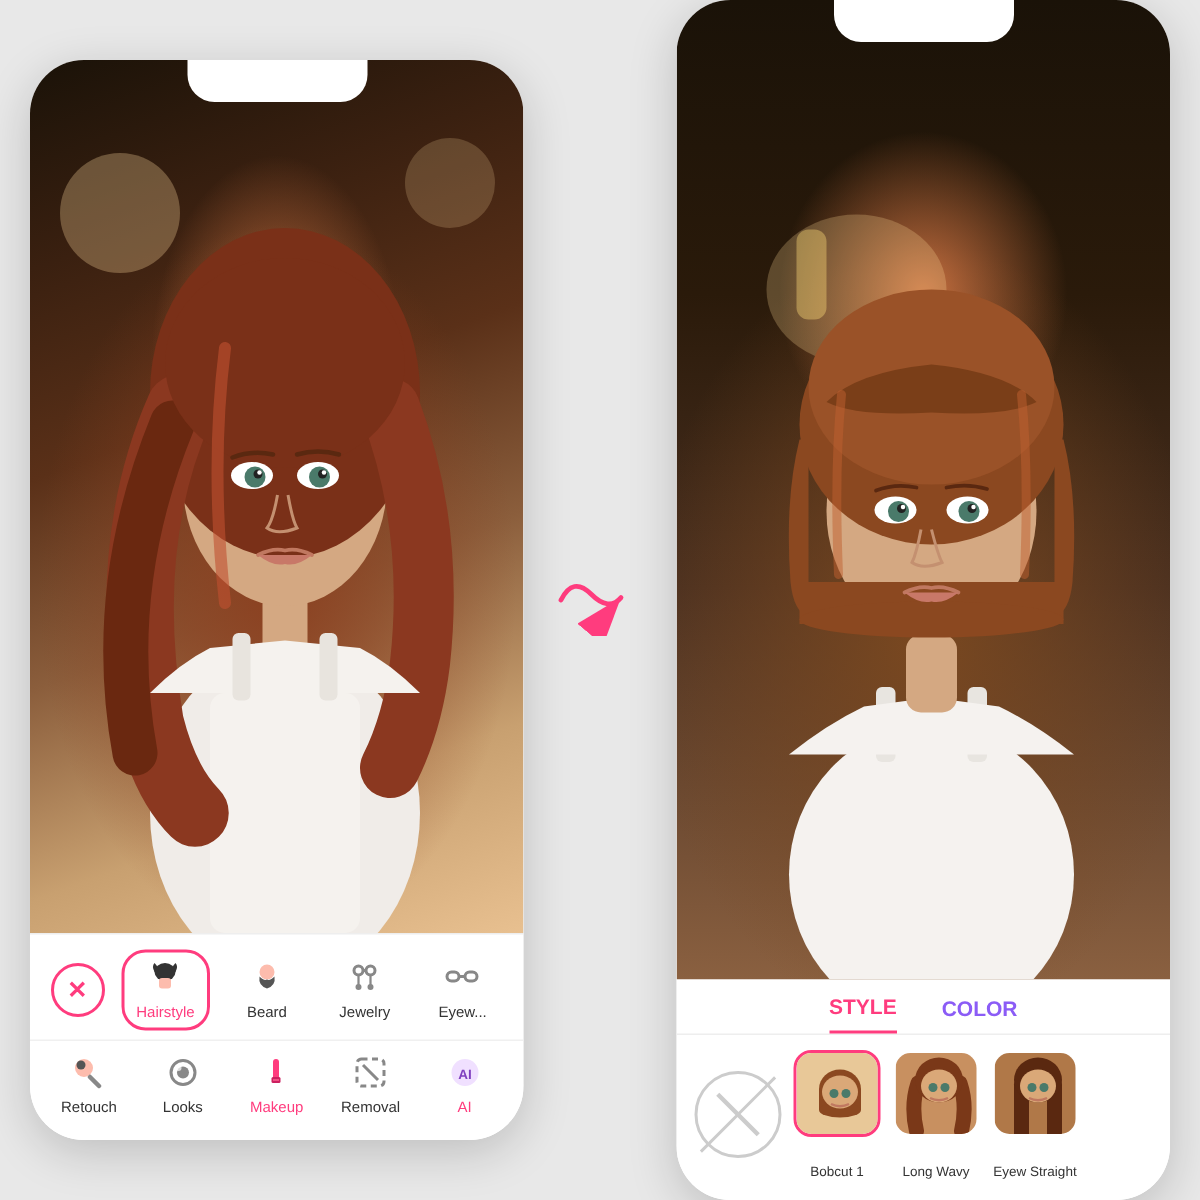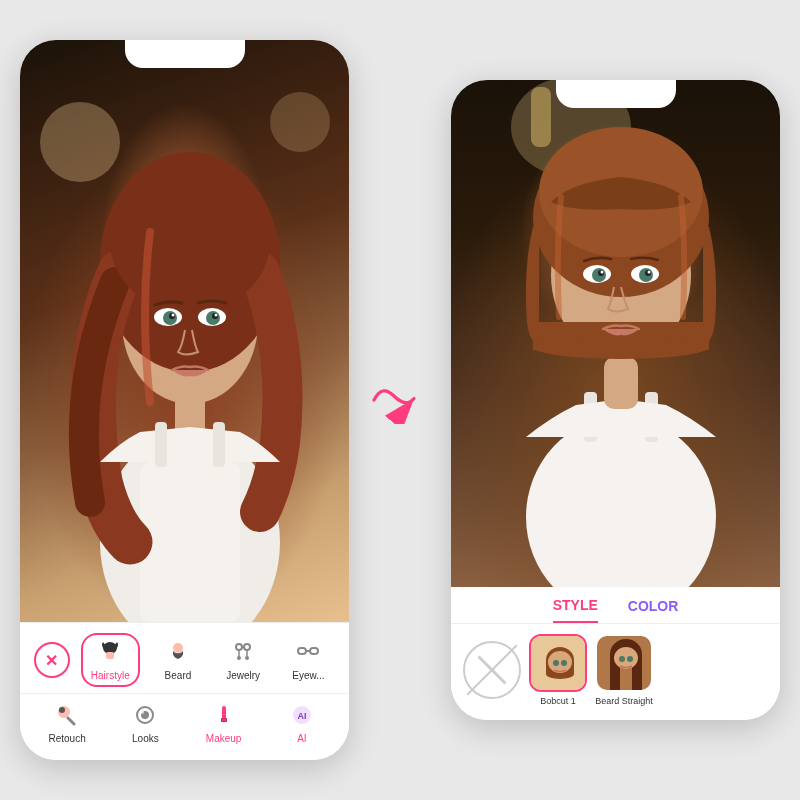--- a/index.html
+++ b/index.html
@@ -37,21 +37,21 @@
 
     
     .phone-left {
       width: 340px;
       height: 720px;
     }
 
     
     .phone-right {
       width: 340px;
-      height: 640px;
+      height: 800px;
       margin-left: 12px;
     }
 
     .phone-image-area {
       flex: 1;
       overflow: hidden;
       position: relative;
     }
 
     
@@ -205,21 +205,21 @@
       align-items: center;
       gap: 8px;
       padding: 10px 12px 14px;
       overflow-x: auto;
     }
 
     .style-option {
       display: flex;
       flex-direction: column;
       align-items: center;
-      gap: 4px;
+      gap: 18px;
       flex-shrink: 0;
     }
 
     .style-thumb {
       width: 58px;
       height: 58px;
       border-radius: 12px;
       overflow: hidden;
       border: 2px solid transparent;
       position: relative;
@@ -422,20 +422,29 @@
           <span class="tool-icon">
             <svg width="22" height="22" viewBox="0 0 22 22">
                 <rect x="9" y="2" width="4" height="14" rx="2" fill="#ff3c7e"></rect>
                 <rect x="8" y="14" width="6" height="4" rx="1" fill="#cc2060"></rect>
                 <path d="M9 16 L13 16" stroke="#ff6090" stroke-width="1"></path>
               </svg>
           </span>
           <span class="tool-label pink">Makeup</span>
         </div>
 
+        <div class="tool-item">
+          <span class="tool-icon">
+            <svg width="22" height="22" viewBox="0 0 22 22">
+                <rect x="2" y="2" width="18" height="18" rx="3" fill="none" stroke="#888" stroke-width="2" stroke-dasharray="4 3"></rect>
+                <line x1="6" y1="6" x2="16" y2="16" stroke="#888" stroke-width="2"></line>
+              </svg>
+          </span>
+          <span class="tool-label">Removal</span>
+        </div>
 
 
         <div class="tool-item" style="overflow:hidden;">
           <span class="tool-icon">
             <svg width="22" height="22" viewBox="0 0 22 22">
                 <circle cx="11" cy="11" r="9" fill="#f0e0ff"></circle>
                 <text x="11" y="15" text-anchor="middle" font-size="9" font-weight="bold" fill="#8040c0">AI</text>
               </svg>
           </span>
           <span class="tool-label pink">AI</span>
@@ -542,35 +551,50 @@
               <ellipse cx="29" cy="38" rx="14" ry="5" fill="#8b4820"></ellipse>
               <ellipse cx="29" cy="26" rx="12" ry="11" fill="#daa878"></ellipse>
               <circle cx="25" cy="27" r="3" fill="#4a7a6a"></circle>
               <circle cx="33" cy="27" r="3" fill="#4a7a6a"></circle>
               <path d="M23 34 Q29 37 35 34" stroke="#c07860" stroke-width="1.5" fill="none"></path>
             </svg>
           </div>
           <span class="style-label">Bobcut 1</span>
         </div>
 
+        <div class="style-option">
+          <div class="style-thumb">
+            <svg viewBox="0 0 58 58" width="58" height="58">
+              <rect width="58" height="58" fill="#c89060"></rect>
+              <path d="M15 20 Q10 35 14 52" stroke="#7a3818" stroke-width="10" fill="none" stroke-linecap="round"></path>
+              <path d="M43 20 Q48 35 44 52" stroke="#7a3818" stroke-width="10" fill="none" stroke-linecap="round"></path>
+              <ellipse cx="29" cy="18" rx="16" ry="15" fill="#7a3818"></ellipse>
+              <ellipse cx="29" cy="22" rx="12" ry="11" fill="#daa878"></ellipse>
+              <circle cx="25" cy="23" r="3" fill="#4a7a6a"></circle>
+              <circle cx="33" cy="23" r="3" fill="#4a7a6a"></circle>
+              <path d="M23 30 Q29 33 35 30" stroke="#c07860" stroke-width="1.5" fill="none"></path>
+            </svg>
+          </div>
+          <span class="style-label">Long Wavy</span>
+        </div>
 
         <div class="style-option">
           <div class="style-thumb">
             <svg viewBox="0 0 58 58" width="58" height="58">
               <rect width="58" height="58" fill="#b07848"></rect>
               <rect x="13" y="18" width="10" height="40" rx="3" fill="#5a2810"></rect>
               <rect x="35" y="18" width="10" height="40" rx="3" fill="#5a2810"></rect>
               <ellipse cx="29" cy="18" rx="16" ry="15" fill="#5a2810"></ellipse>
               <ellipse cx="29" cy="22" rx="12" ry="11" fill="#daa878"></ellipse>
               <circle cx="25" cy="23" r="3" fill="#4a7a6a"></circle>
               <circle cx="33" cy="23" r="3" fill="#4a7a6a"></circle>
               <path d="M23 30 Q29 33 35 30" stroke="#c07860" stroke-width="1.5" fill="none"></path>
             </svg>
           </div>
-          <span class="style-label">Beard Straight</span>
+          <span class="style-label">Eyew Straight</span>
         </div>
 
 
       </div>
     </div>
   </div>
 
 </div>
 
 </body></html>

